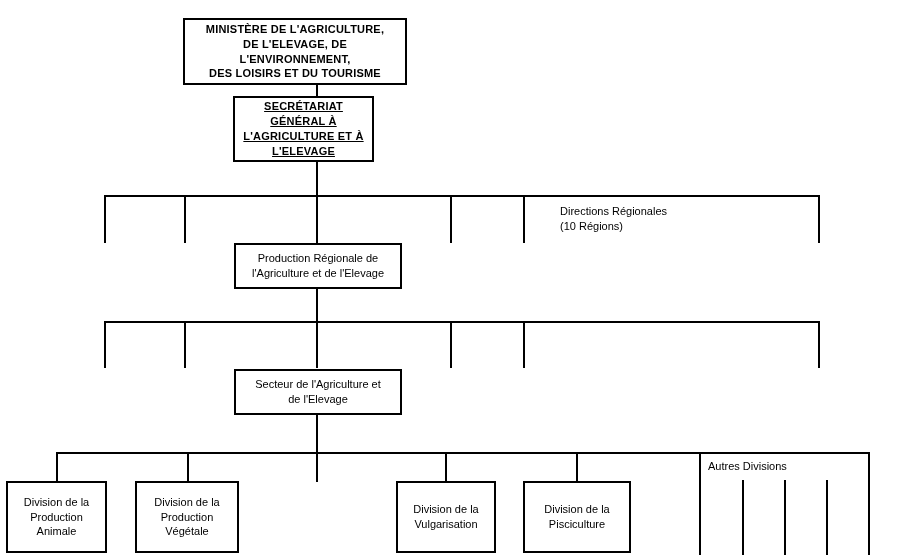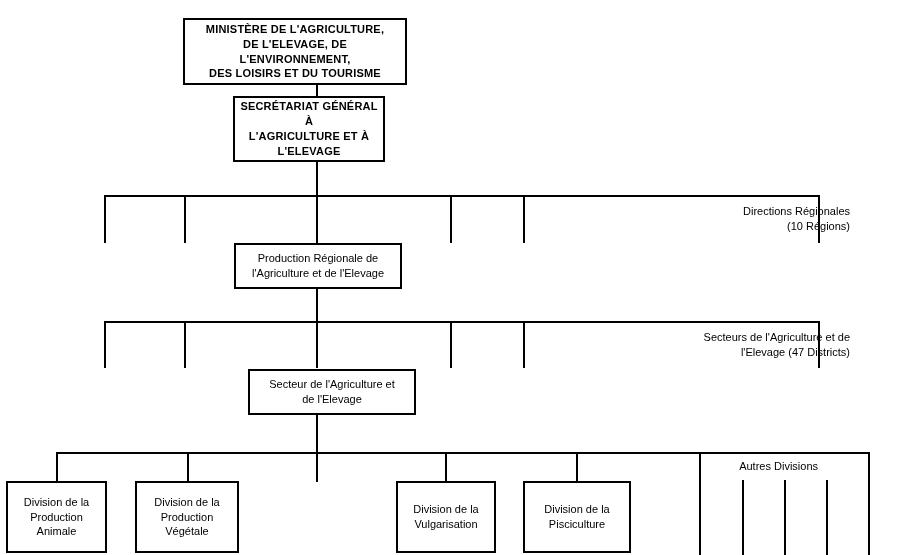--- a/index.html
+++ b/index.html
@@ -41,21 +41,21 @@
   }
   .node.caps {
     font-weight: bold;
     font-size: 11px;
     letter-spacing: 0.2px;
   }
   .label {
     position: absolute;
     font-size: 11px;
     line-height: 1.4;
-    text-align: right;
+    text-align: left;
     white-space: pre-line;
     z-index: 2;
   }
   .line {
     position: absolute;
     background: #000000;
     z-index: 1;
   }
   .vline { width: 2px; }
   .hline { height: 2px; }
@@ -66,21 +66,21 @@
 <div id="root">
 
   <div class="node caps" style="left:183px; top:3px; width:224px; height:67px;margin-top:15px;">
     <span class="txt">MINISTÈRE DE L'AGRICULTURE,
 DE L'ELEVAGE, DE L'ENVIRONNEMENT,
 DES LOISIRS ET DU TOURISME</span>
   </div>
 
   <div class="line vline" style="left:316px; top:70px; width:2px; height:26px;"></div>
 
-  <div class="node caps" style="left:233px; top:96px; width:152px; height:66px;">
+  <div class="node caps" style="left:233px; top:96px; width:141px; height:66px;text-decoration:underline;">
     <span class="txt">SECRÉTARIAT GÉNÉRAL À
 L'AGRICULTURE ET À
 L'ELEVAGE</span>
   </div>
 
   <div class="line vline" style="left:316px; top:162px; width:2px; height:34px;"></div>
 
   <div class="line hline" style="left:104px; top:195px; width:716px; height:2px;"></div>
 
   <div class="line vline" style="left:104px; top:195px; height:48px;"></div>
@@ -102,44 +102,42 @@
 
   <div class="line hline" style="left:104px; top:321px; width:716px; height:2px;"></div>
 
   <div class="line vline" style="left:104px; top:321px; height:47px;"></div>
   <div class="line vline" style="left:184px; top:321px; height:47px;"></div>
   <div class="line vline" style="left:316px; top:321px; height:47px;"></div>
   <div class="line vline" style="left:450px; top:321px; height:47px;"></div>
   <div class="line vline" style="left:523px; top:321px; height:47px;"></div>
   <div class="line vline" style="left:818px; top:321px; height:47px;"></div>
 
-  <div class="label" style="left:560px; top:330px; width:290px;">Secteurs de l'Agriculture et de
-l'Elevage (47 Districts)</div>
 
-  <div class="node small" style="left:234px; top:369px; width:168px; height:46px;margin-left:14px;">
+  <div class="node small" style="left:234px; top:369px; width:168px; height:46px;">
     <span class="txt">Secteur de l'Agriculture et
 de l'Elevage</span>
   </div>
 
   <div class="line vline" style="left:316px; top:415px; width:2px; height:38px;"></div>
 
   <div class="line hline" style="left:56px; top:452px; width:814px; height:2px;"></div>
 
   <div class="line vline" style="left:56px; top:452px; height:30px;"></div>
   <div class="line vline" style="left:187px; top:452px; height:30px;"></div>
   <div class="line vline" style="left:316px; top:452px; height:30px;"></div>
   <div class="line vline" style="left:445px; top:452px; height:30px;"></div>
   <div class="line vline" style="left:576px; top:452px; height:30px;"></div>
   <div class="line vline" style="left:699px; top:452px; height:103px;"></div>
   <div class="line vline" style="left:742px; top:480px; height:75px;"></div>
   <div class="line vline" style="left:784px; top:480px; height:75px;"></div>
   <div class="line vline" style="left:826px; top:480px; height:75px;"></div>
   <div class="line vline" style="left:868px; top:452px; height:103px;"></div>
 
-  <div class="label" style="left:682px; top:459px; width:136px;">Autres Divisions</div>
+  <div class="label" style="left:708px; top:459px; width:136px;">Autres Divisions</div>
 
   <div class="node small" style="left:6px; top:481px; width:101px; height:72px;">
     <span class="txt">Division de la
 Production
 Animale</span>
   </div>
 
   <div class="node small" style="left:135px; top:481px; width:104px; height:72px;">
     <span class="txt">Division de la
 Production

